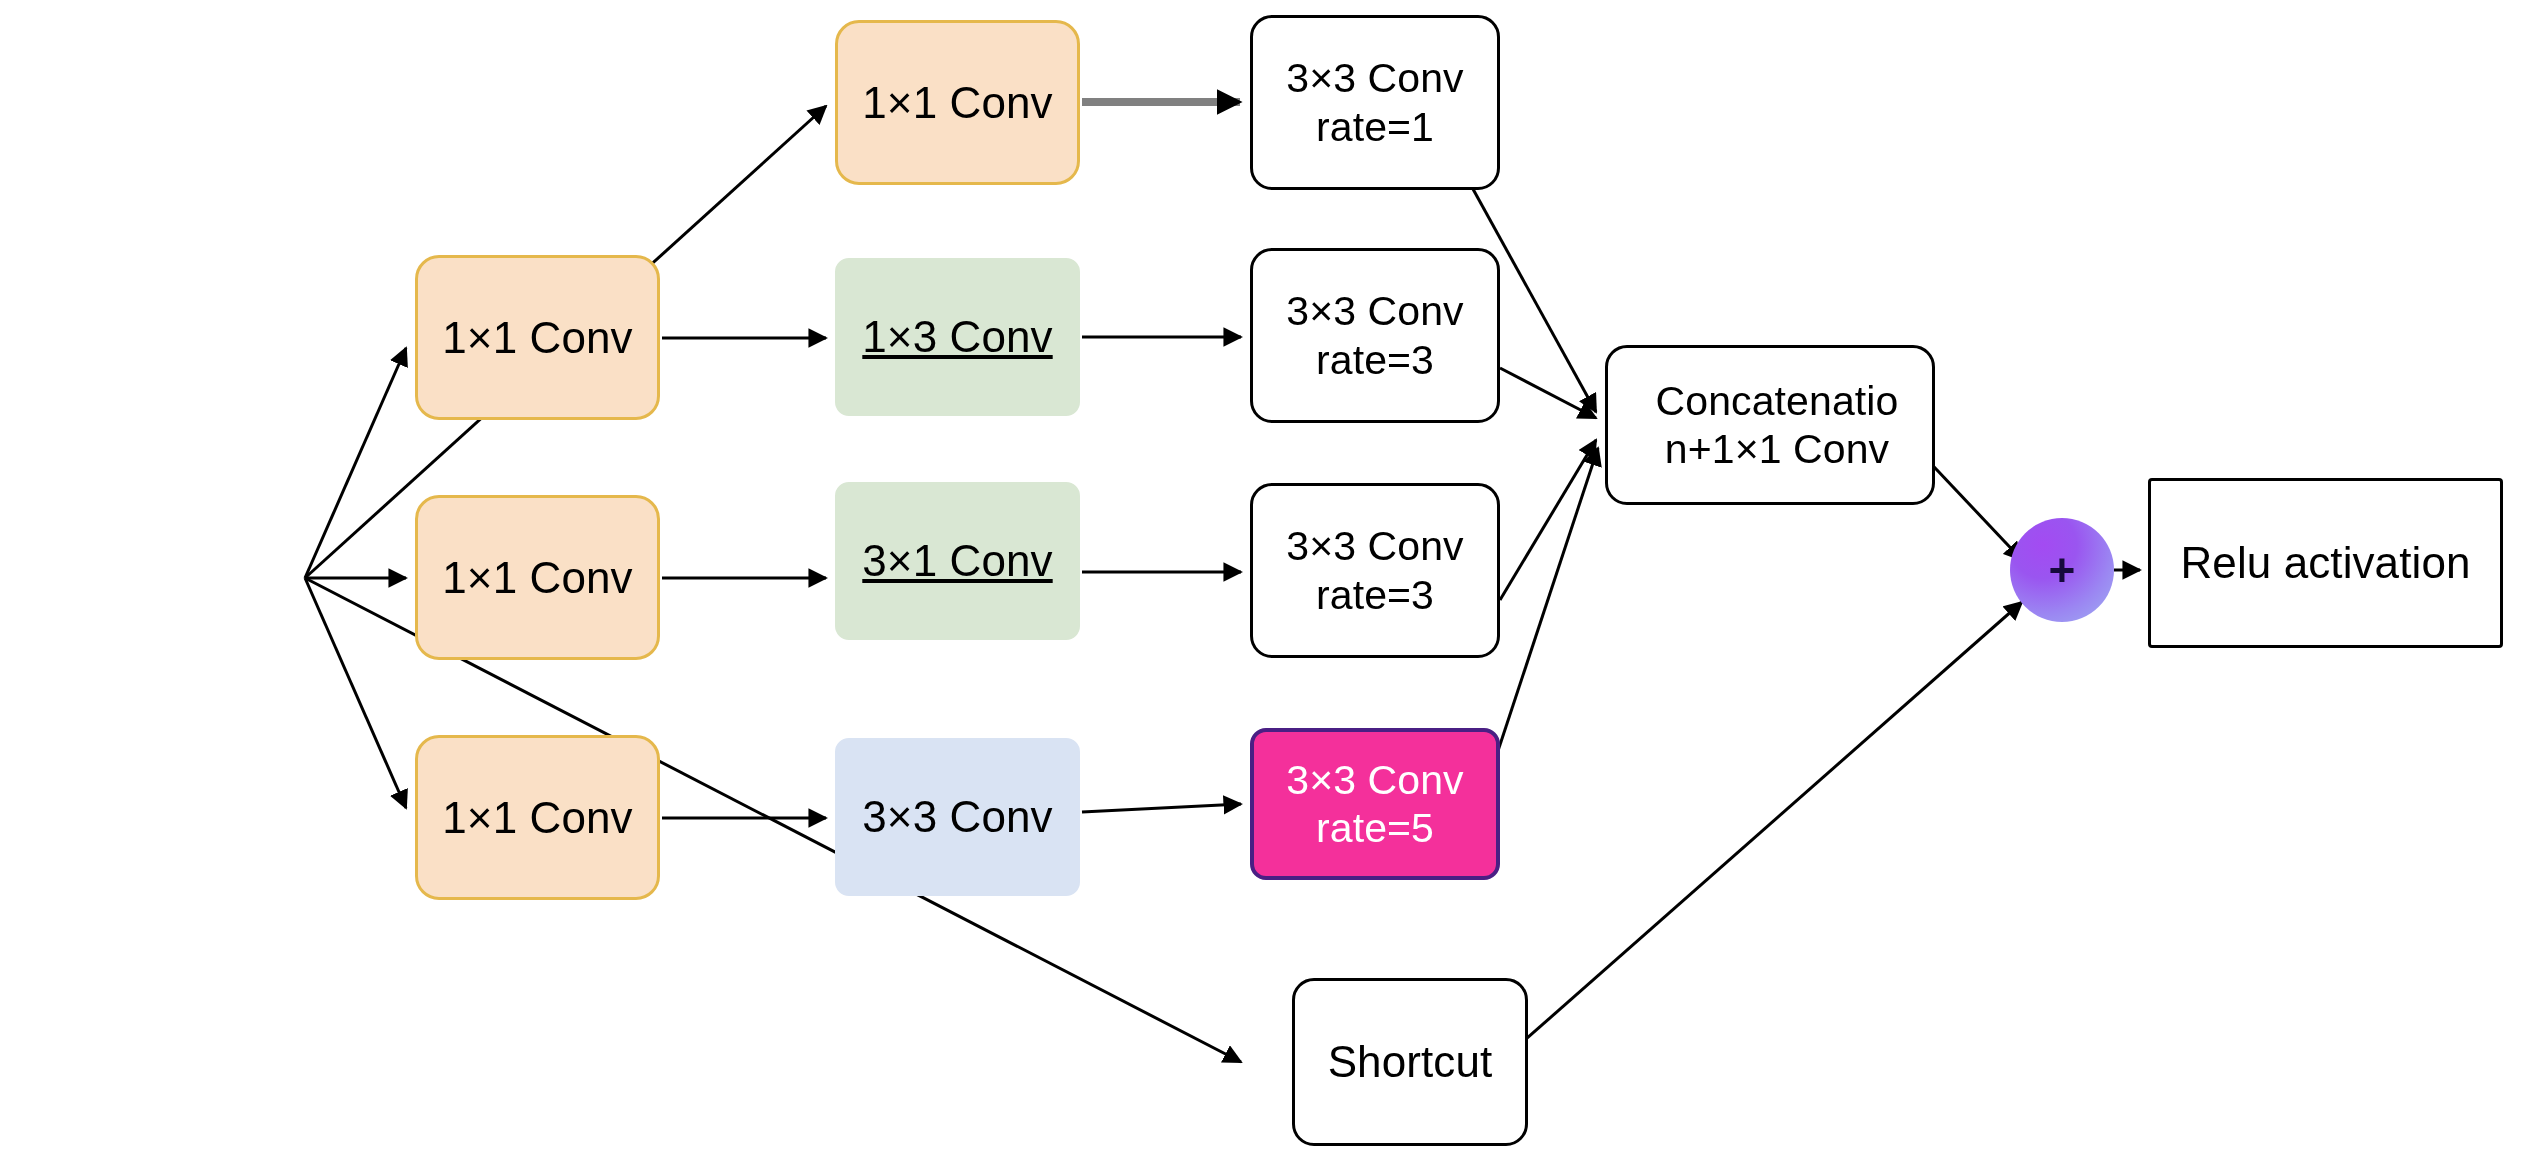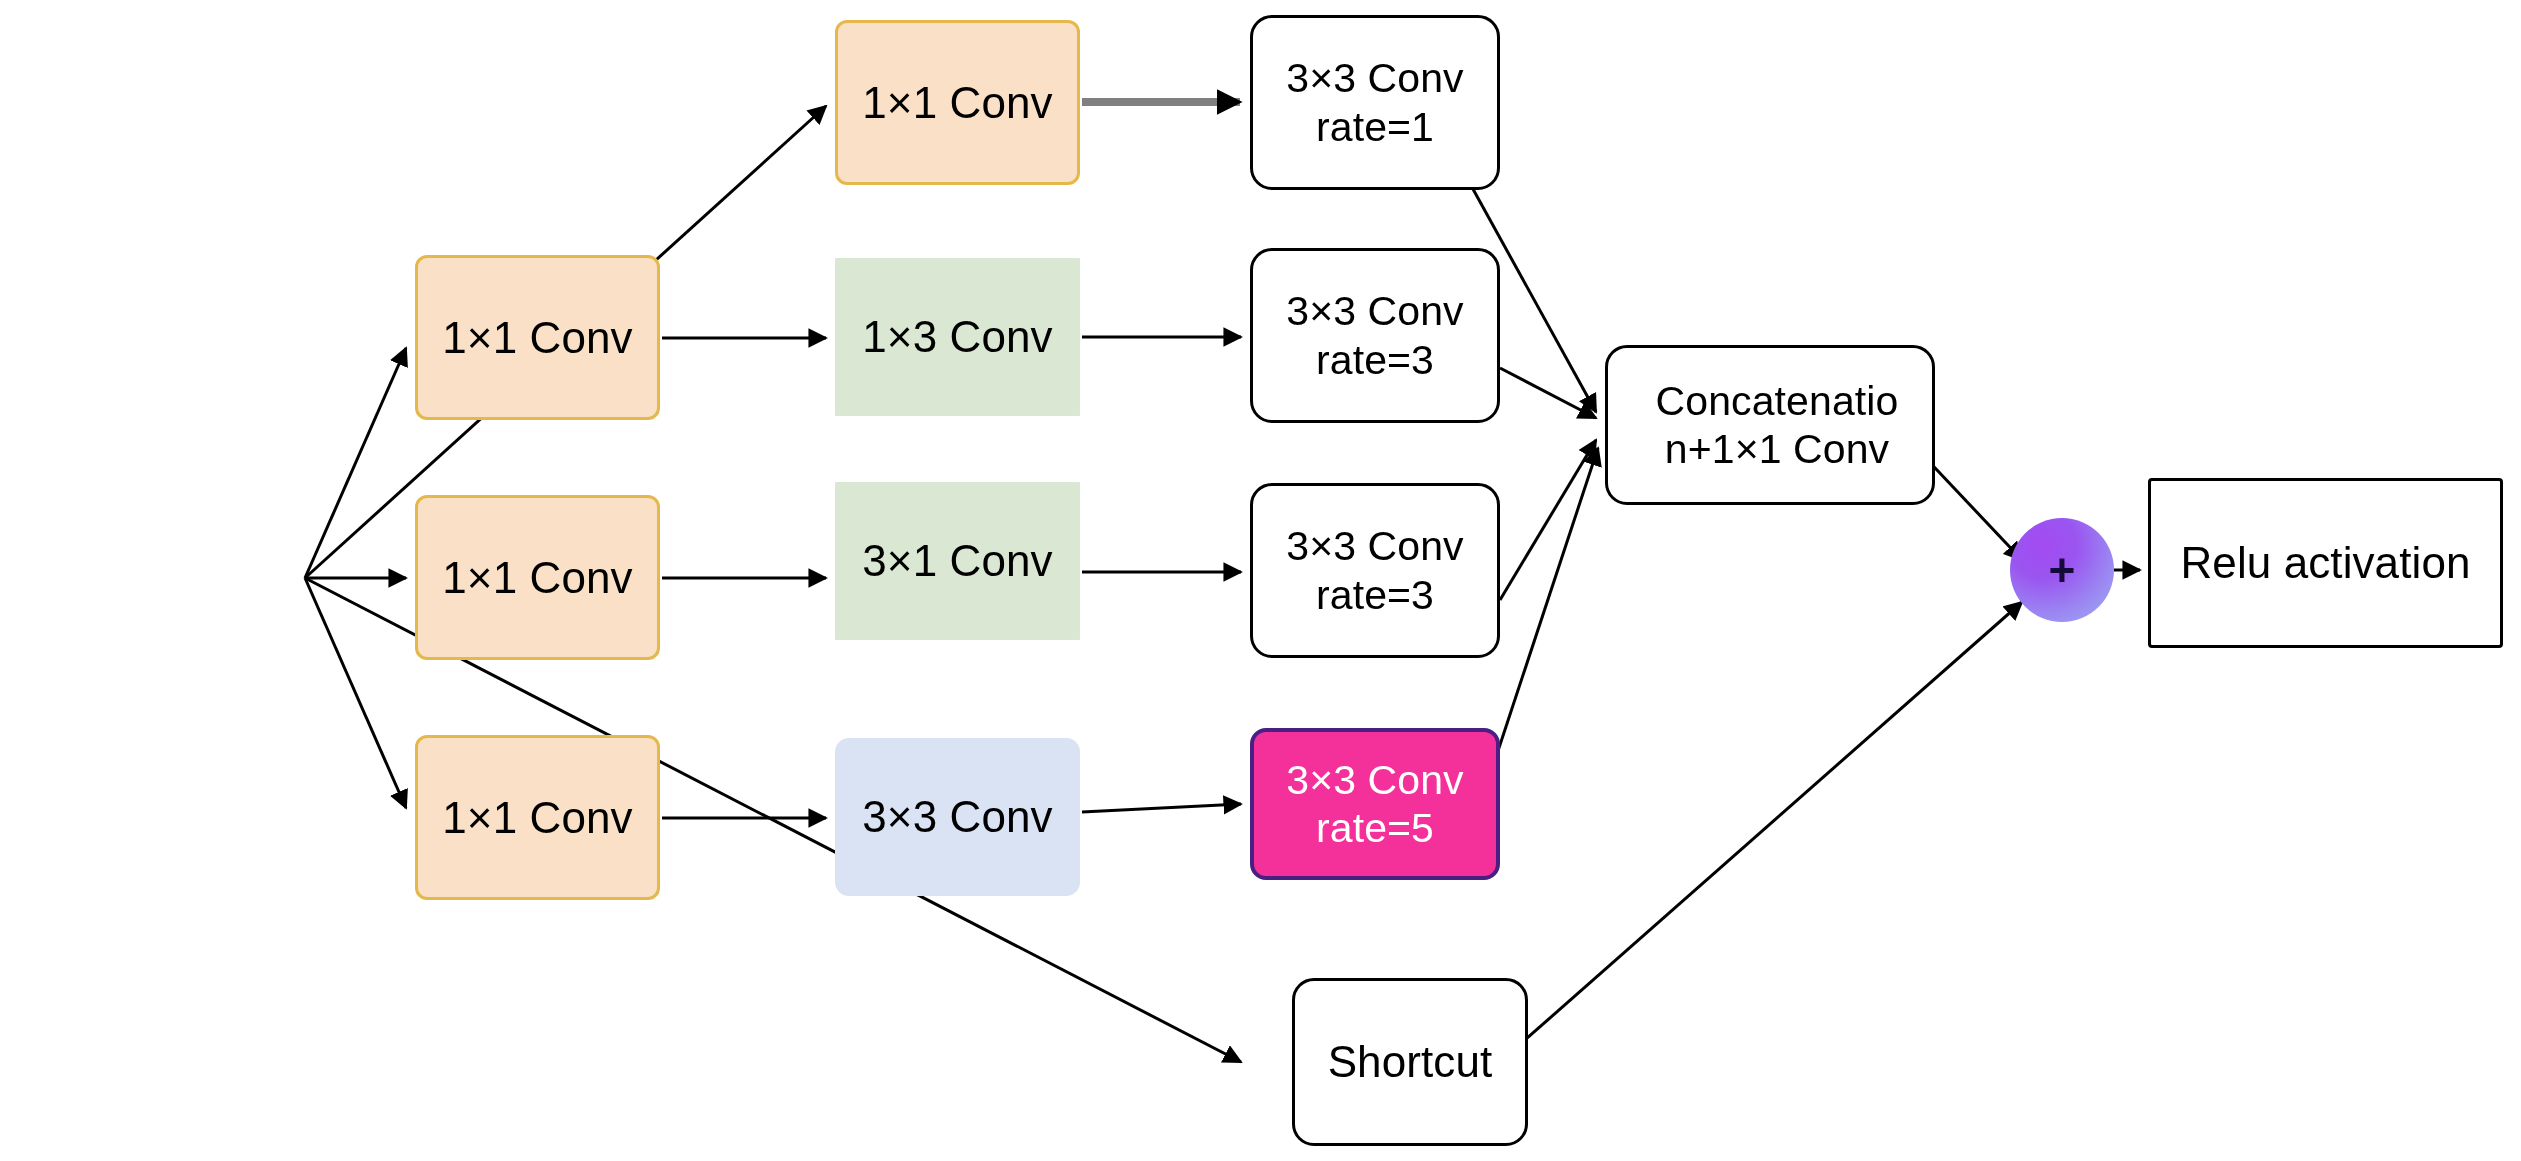--- a/index.html
+++ b/index.html
@@ -49,27 +49,28 @@
   
   .n-sharp {
     background: #ffffff;
     border: 3px solid #000000;
     border-radius: 4px;
   }
   
   .n-orange {
     background: #fae0c6;
     border: 3px solid #e5b84c;
-    border-radius: 12px;
+    border-radius: 24px;
   }
   
   .n-green {
     background: #d9e7d3;
     border: 2px solid #d9e7d3;
-    border-radius: 1px;
+    border-radius: 14px;
+    text-decoration: underline;
   }
   
   .n-blue {
     background: #d9e3f3;
     border: 2px solid #d9e3f3;
     border-radius: 14px;
   }
   
   .n-magenta {
     background: #f4309b;

